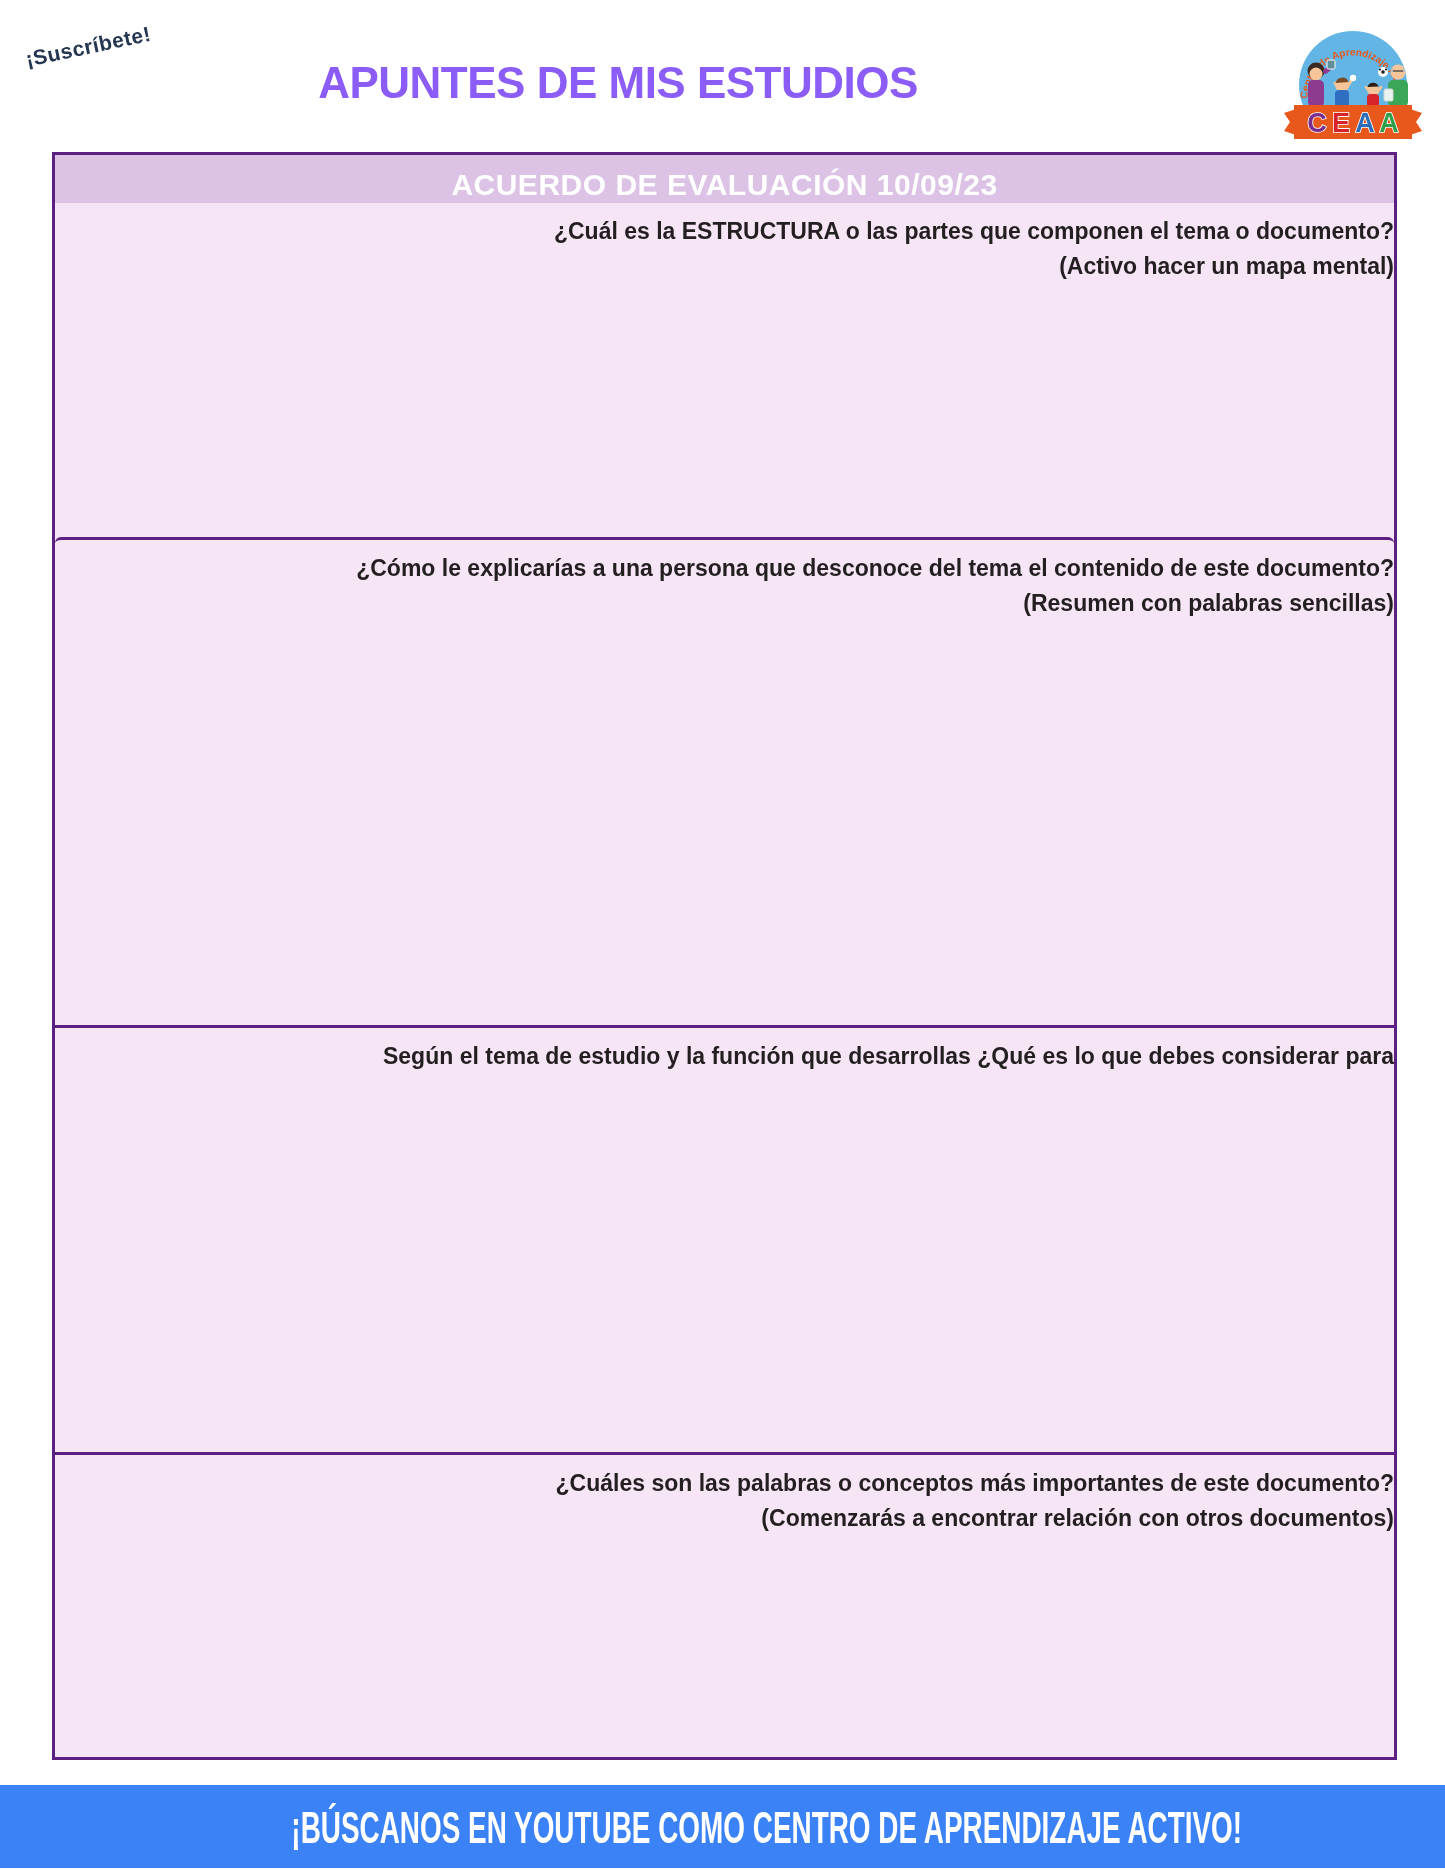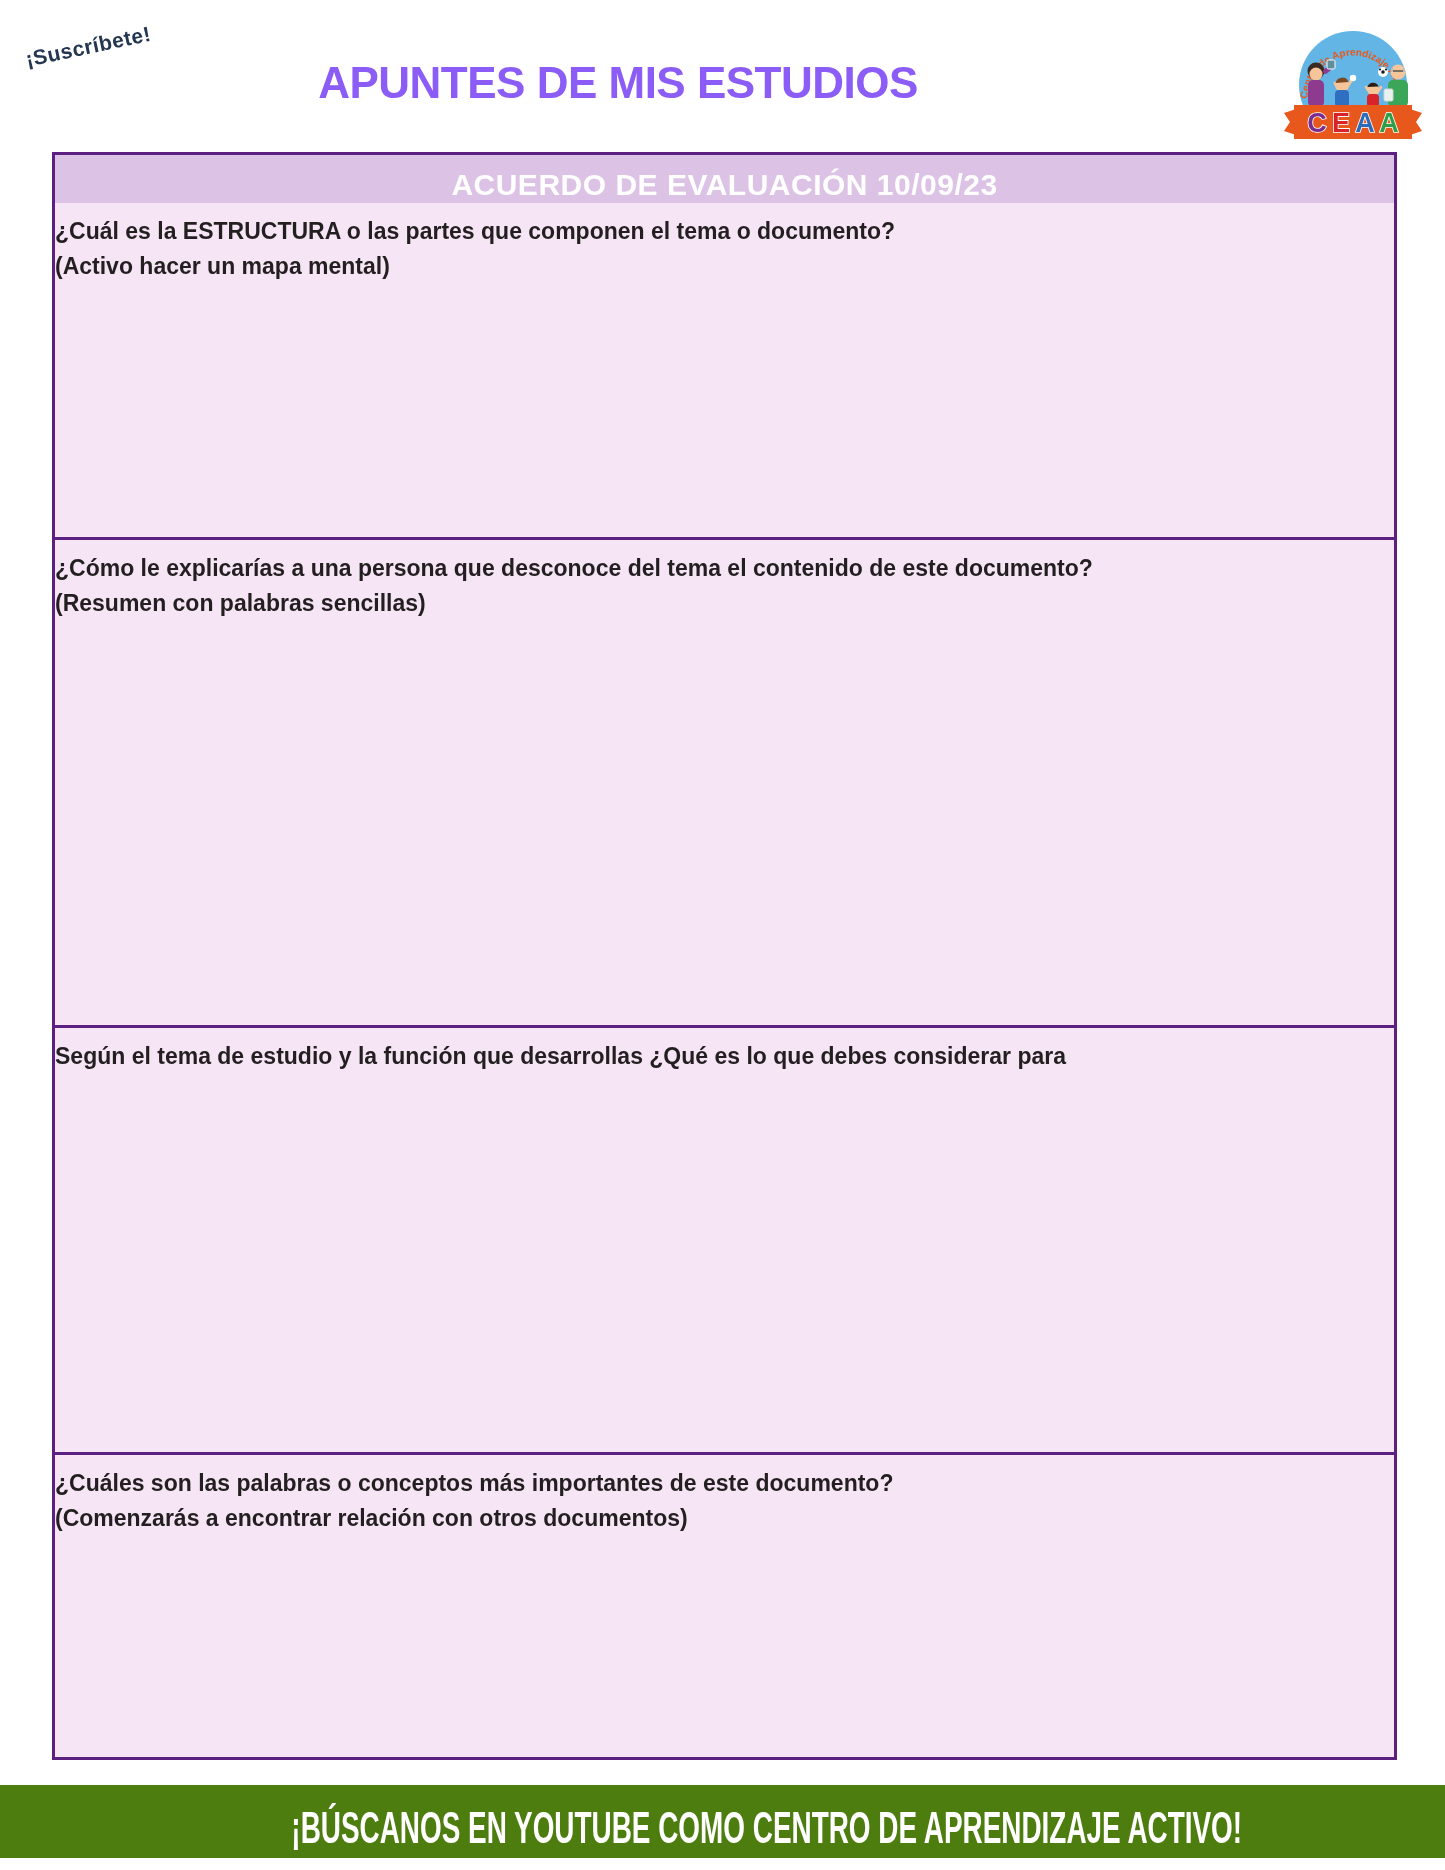--- a/index.html
+++ b/index.html
@@ -65,44 +65,44 @@
     color: #ffffff;
     font-size: 30px;
     font-weight: bold;
     text-align: center;
     line-height: 60px;
     letter-spacing: 0.5px;
     white-space: nowrap;
   }
   .row {
     background: #f6e6f5;
-    text-align: left;
+    text-align: right;
     padding-top: 11px;
   }
   .row + .row { border-top: 3px solid #5c2080; }
   .row-1 { height: 340px; }
-  .row-2 { height: 497px; }
+  .row-2 { height: 497px; border-radius: 6px; }
   .row-3 { height: 435px; }
   .row-4 { height: 310px; }
   .q-line {
     font-size: 23px;
     font-weight: bold;
     color: #231f20;
     line-height: 35px;
     white-space: nowrap;
   }
 
   
   .footer {
     position: absolute;
     left: 0;
     top: 1785px;
     width: 1445px;
-    height: 73px;
-    background: #4d7c0f;
+    height: 83px;
+    background: #3b82f6;
     text-align: center;
     line-height: 85px;
   }
   .footer-text {
     display: inline-block;
     transform: scaleX(0.62);
     transform-origin: center;
     font-size: 45px;
     font-weight: bold;
     color: #ffffff;

